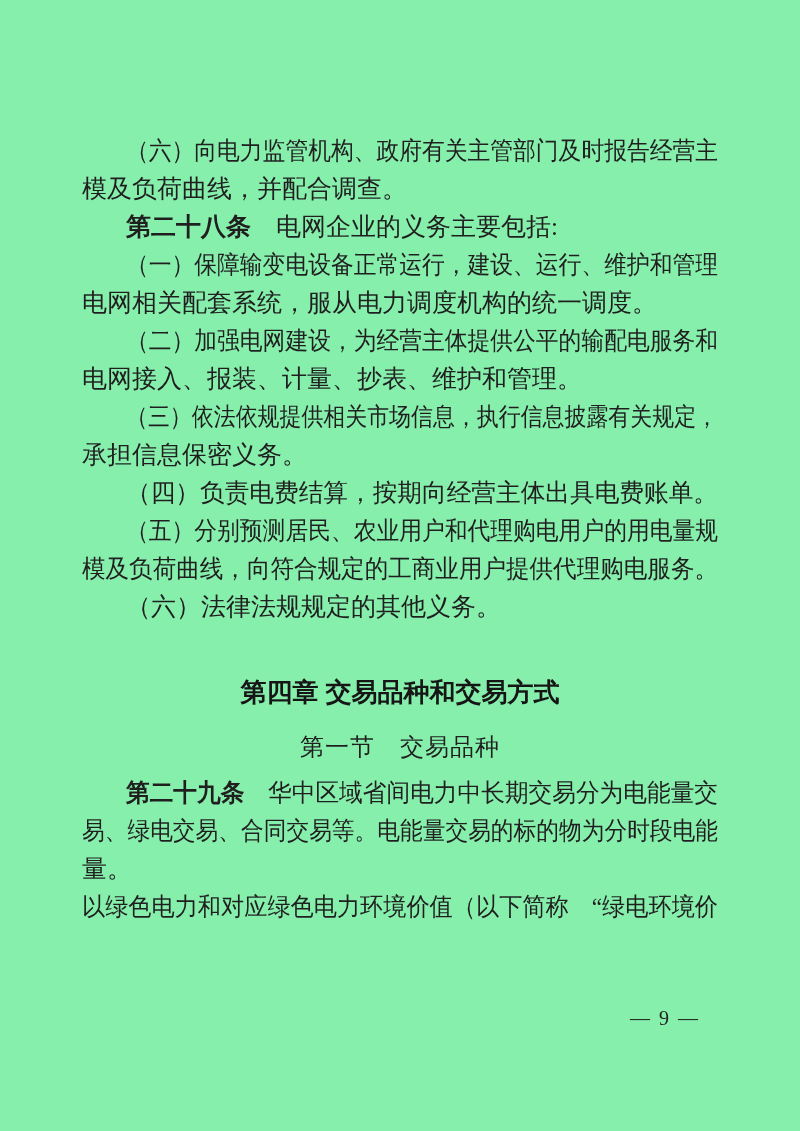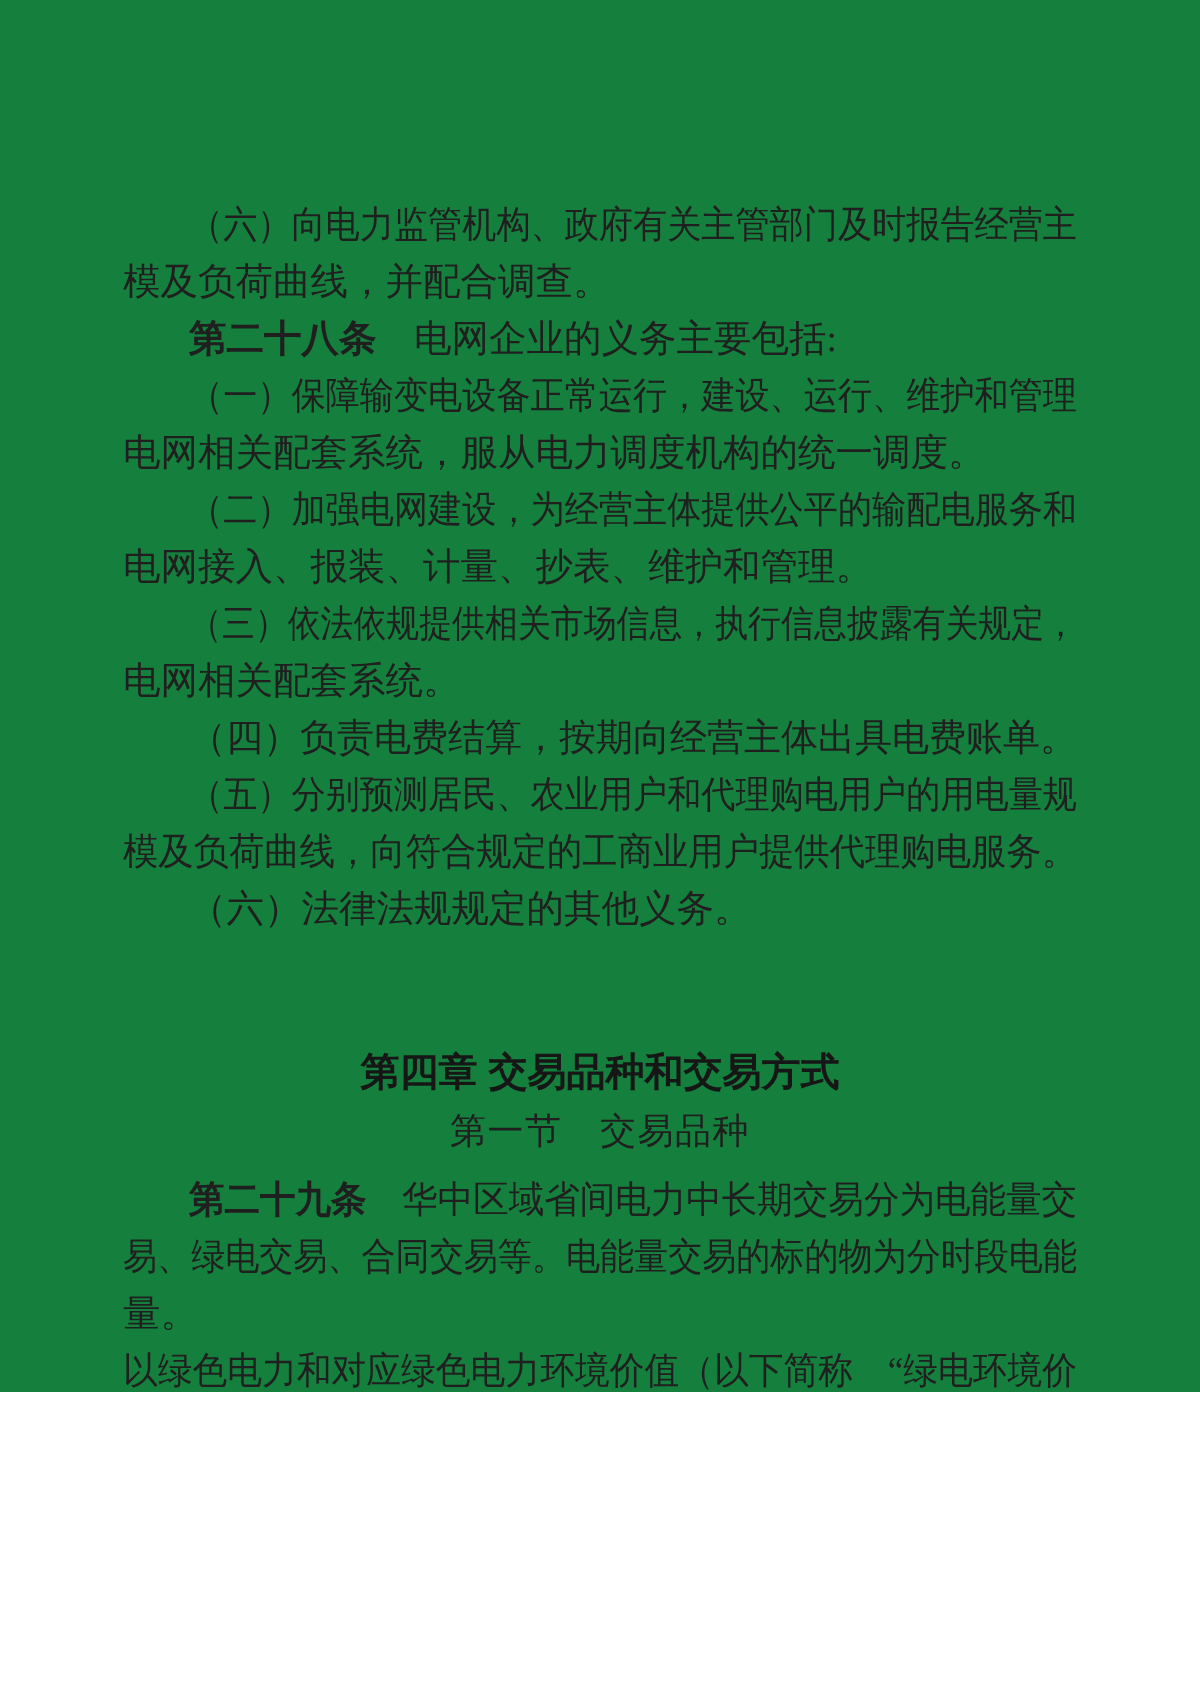--- a/index.html
+++ b/index.html
@@ -1,20 +1,20 @@
 <!DOCTYPE html>
 <html><head>
 <meta charset="utf-8">
 <style>
   html, body { margin: 0; padding: 0; background: #ffffff; }
   .page {
     position: relative;
     width: 800px;
-    height: 928px;
-    background: #15803d;
+    height: 1131px;
+    background: #86efac;
     overflow: hidden;
     font-family: "Liberation Serif", serif;
     color: #1f1f1f;
   }
   .content {
     position: absolute;
     left: 82px;
     top: 132px;
     width: 636px;
   }
@@ -28,31 +28,31 @@
     overflow: visible;
   }
   .line.indent { padding-left: 44px; }
   .txt {
     display: inline-block;
     white-space: nowrap;
     transform-origin: left center;
   }
   .lead { font-weight: bold; }
   .chapter-heading {
-    margin-top: 72px;
+    margin-top: 50px;
     width: 636px;
     text-align: center;
     font-family: "Liberation Sans", sans-serif;
     font-weight: bold;
     font-size: 26px;
     line-height: 32px;
     color: #161616;
   }
   .section-heading {
-    margin-top: 10px;
+    margin-top: 24px;
     width: 636px;
     text-align: center;
     font-family: "Liberation Serif", serif;
     font-size: 24px;
     line-height: 30px;
     letter-spacing: 1px;
     color: #1f1f1f;
   }
   .block2 { margin-top: 12px; text-decoration: underline; }
   .pagenum {
@@ -72,21 +72,21 @@
   <div class="content">
 
     <div class="line indent full"><span class="txt" style="transform: scaleX(0.910769);"><span>（六）向电力监管机构、政府有关主管部门及时报告经营主</span></span></div>
     <div class="line"><span class="txt"><span>模及负荷曲线，并配合调查。</span></span></div>
     <div class="line indent"><span class="txt"><b class="lead">第二十八条</b><span>　电网企业的义务主要包括:</span></span></div>
     <div class="line indent full"><span class="txt" style="transform: scaleX(0.910769);"><span>（一）保障输变电设备正常运行，建设、运行、维护和管理</span></span></div>
     <div class="line"><span class="txt"><span>电网相关配套系统，服从电力调度机构的统一调度。</span></span></div>
     <div class="line indent full"><span class="txt" style="transform: scaleX(0.910769);"><span>（二）加强电网建设，为经营主体提供公平的输配电服务和</span></span></div>
     <div class="line"><span class="txt"><span>电网接入、报装、计量、抄表、维护和管理。</span></span></div>
     <div class="line indent full"><span class="txt" style="transform: scaleX(0.877037);"><span>（三）依法依规提供相关市场信息，执行信息披露有关规定，</span></span></div>
-    <div class="line"><span class="txt"><span>电网相关配套系统。</span></span></div>
+    <div class="line"><span class="txt"><span>承担信息保密义务。</span></span></div>
     <div class="line indent full"><span class="txt" style="transform: scaleX(0.986667);"><span>（四）负责电费结算，按期向经营主体出具电费账单。</span></span></div>
     <div class="line indent full"><span class="txt" style="transform: scaleX(0.910769);"><span>（五）分别预测居民、农业用户和代理购电用户的用电量规</span></span></div>
     <div class="line full"><span class="txt" style="transform: scaleX(0.942222);"><span>模及负荷曲线，向符合规定的工商业用户提供代理购电服务。</span></span></div>
     <div class="line indent"><span class="txt"><span>（六）法律法规规定的其他义务。</span></span></div>
 
     <div class="chapter-heading">第四章 交易品种和交易方式</div>
     <div class="section-heading">第一节　交易品种</div>
 
     <div class="block2">
       <div class="line indent full"><span class="txt" style="transform: scaleX(0.9472);"><b class="lead">第二十九条</b><span>　华中区域省间电力中长期交易分为电能量交</span></span></div>

